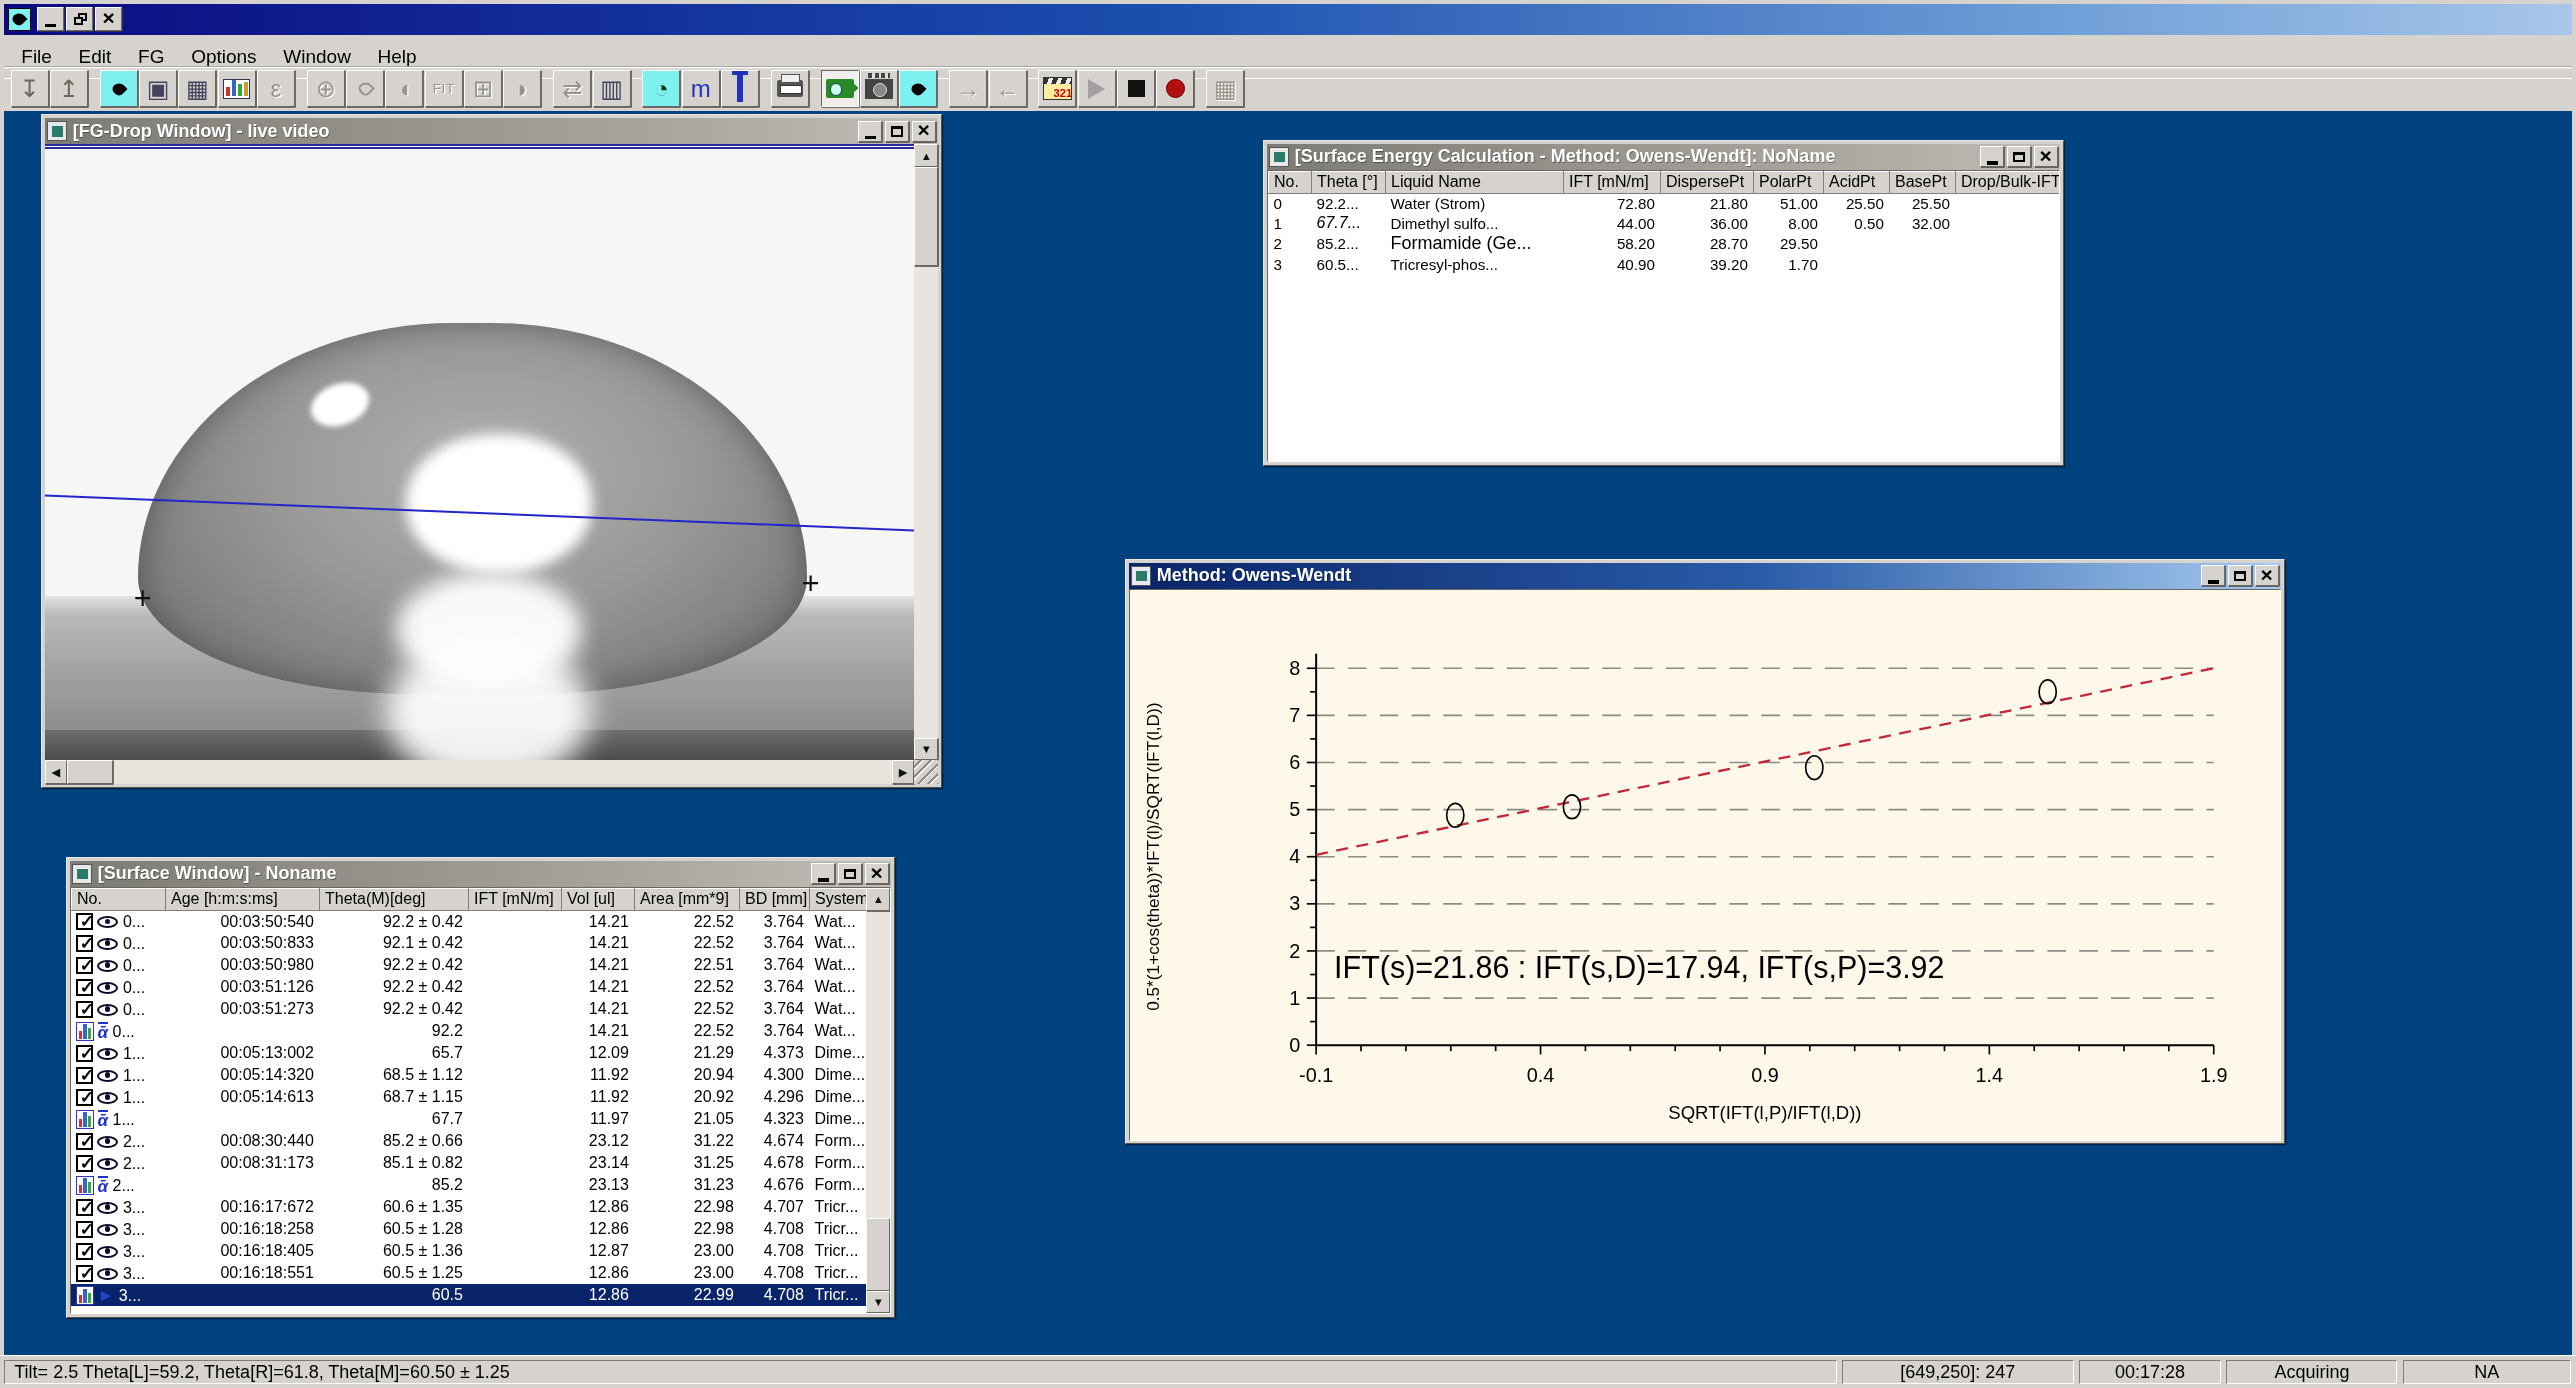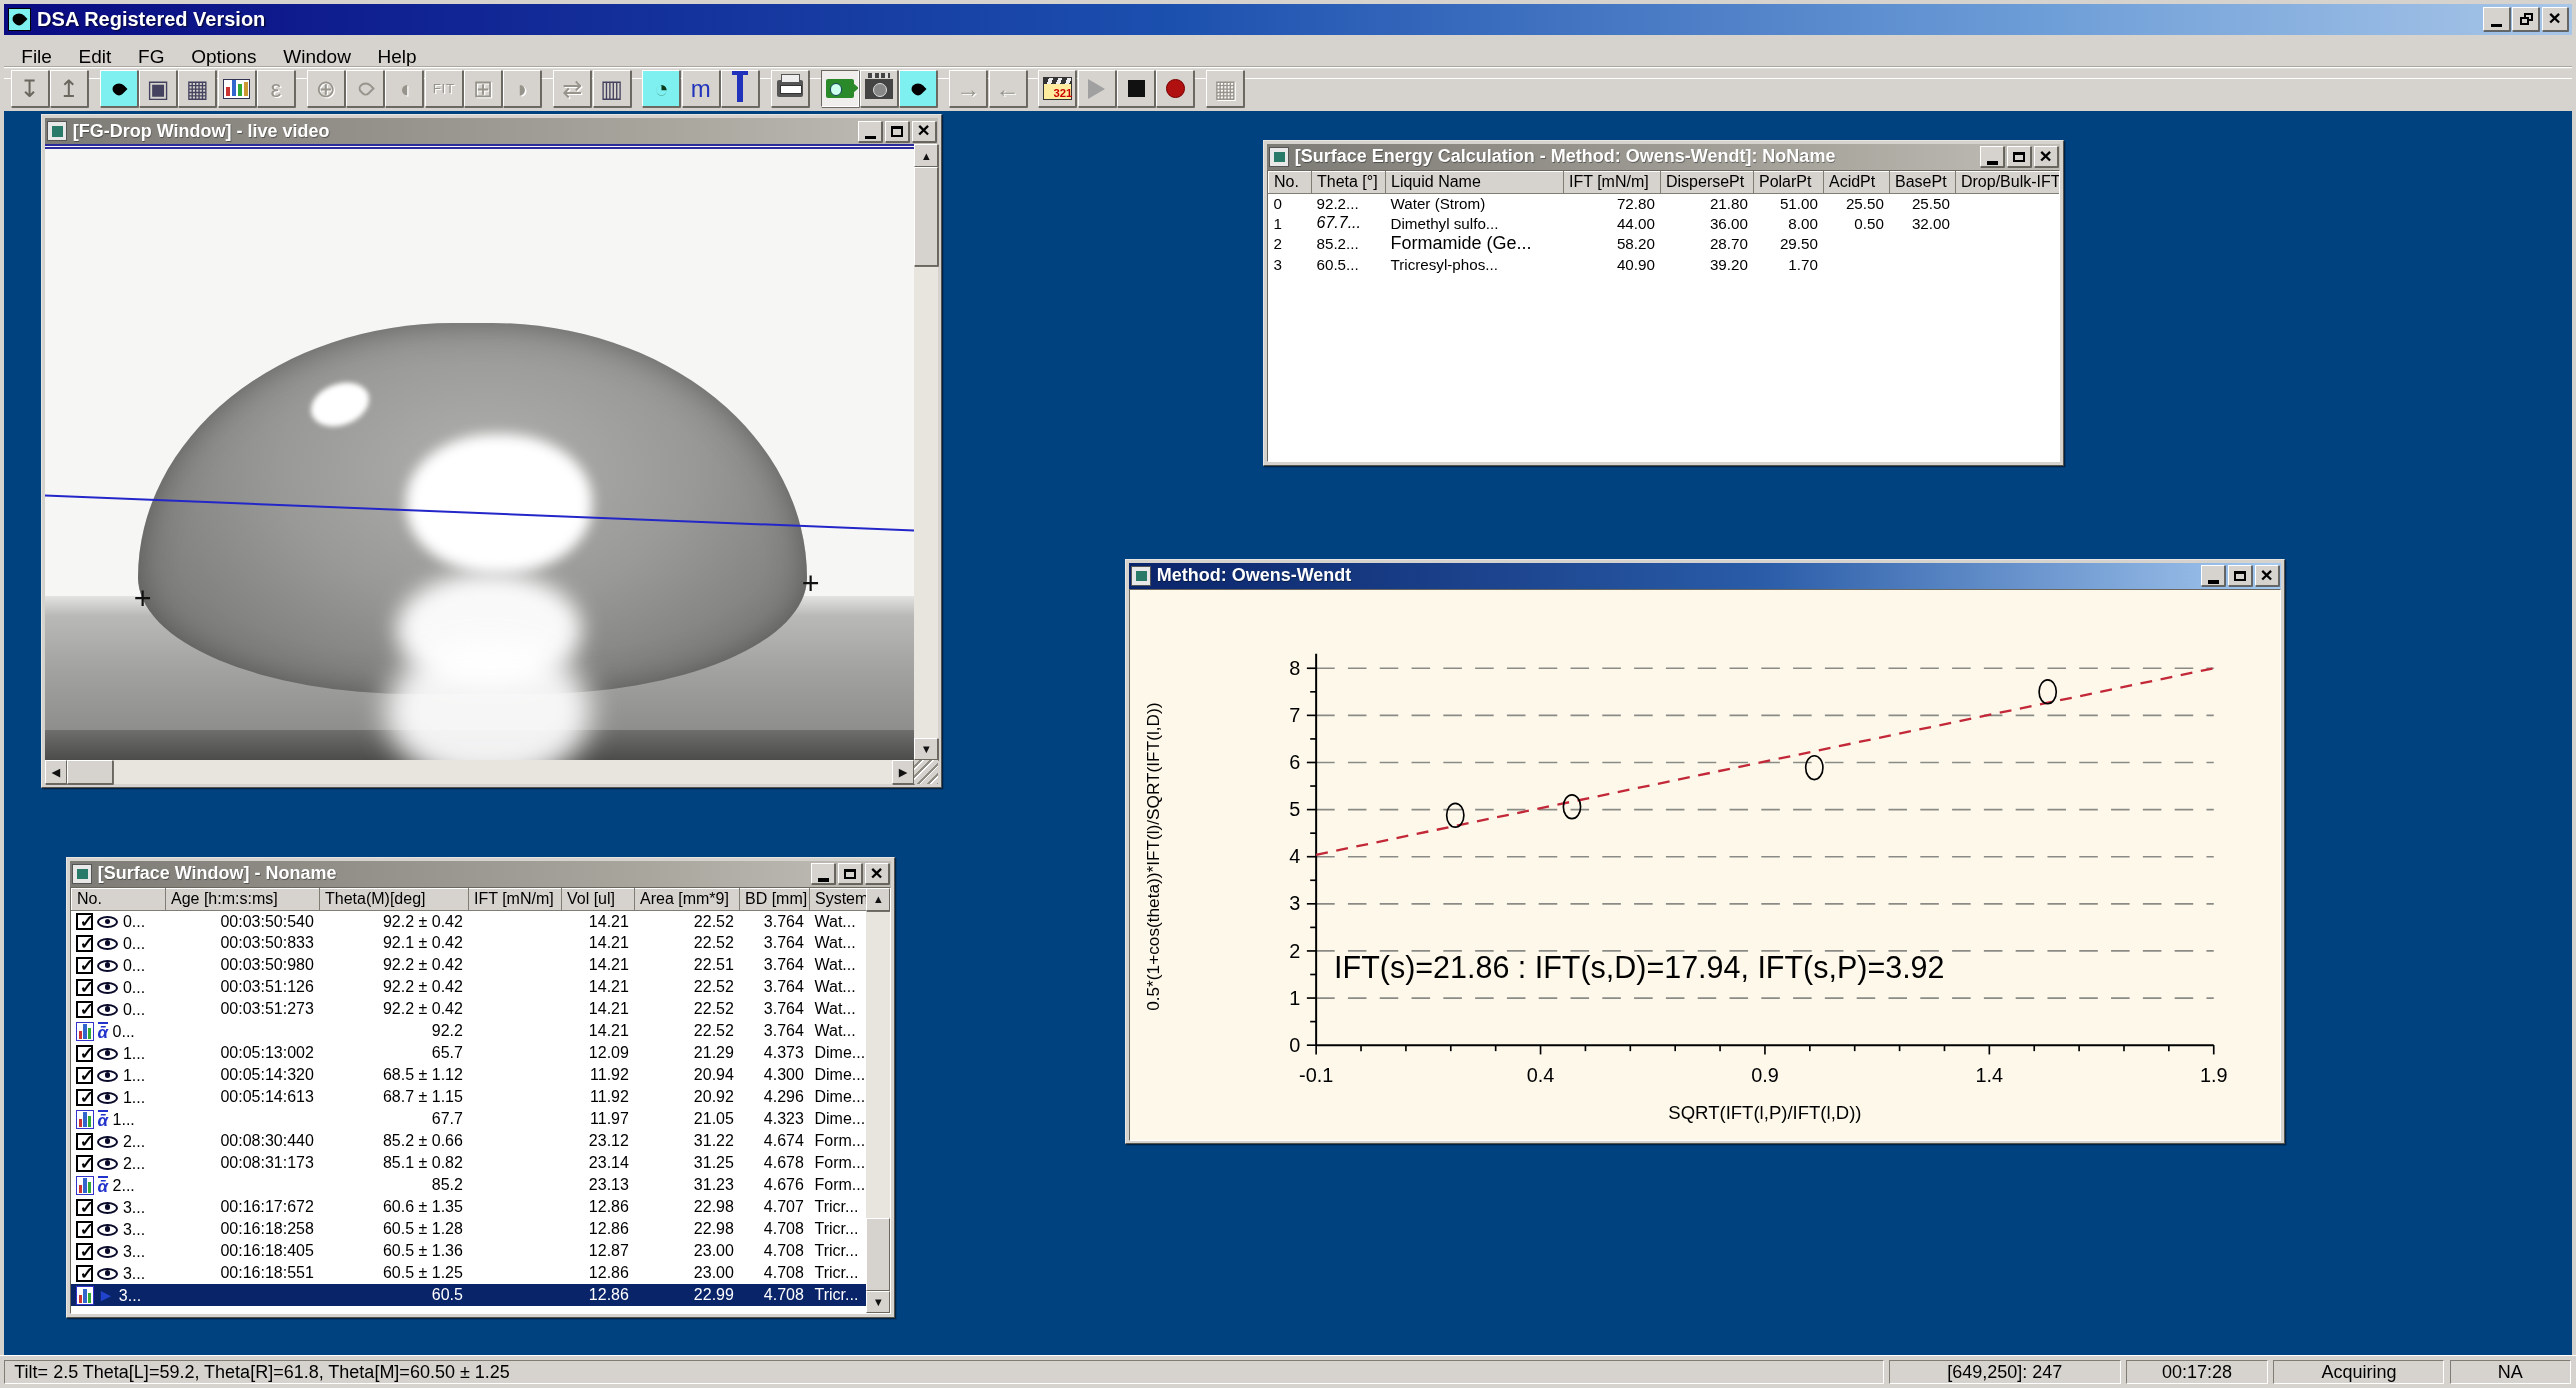--- a/index.html
+++ b/index.html
@@ -136,21 +136,20 @@
 </style>
 </head>
 <body>
 
 <div class="screen">
 
   <div class="main-titlebar">
     <span class="app-icon">
         <span class="drop-shape"></span>
       </span>
-    <span class="main-title">DSA Registered Version</span>
     <span class="wbtns">
       <span class="tbtn">
           <span class="minbar"></span>
         </span>
       <span class="tbtn">
           <span class="restore2"></span>
           <span class="restore1"></span>
         </span>
       <span class="tbtn">
           <span class="closex">×</span>
@@ -822,17 +821,17 @@
       </div>
     </div>
 
   </div>
 
   <div class="statusbar">
     <span class="spanel grow">Tilt= 2.5  Theta[L]=59.2, Theta[R]=61.8, Theta[M]=60.50 ± 1.25</span>
     <span class="spanel c" style="width:232px;">[649,250]: 247</span>
     <span class="spanel c" style="width:142px;">00:17:28</span>
     <span class="spanel c" style="width:171px;">Acquiring</span>
-    <span class="spanel c" style="width:121px;">NA</span>
+    <span class="spanel c" style="width:168px;">NA</span>
   </div>
 
 </div>
 
 
 </body></html>

